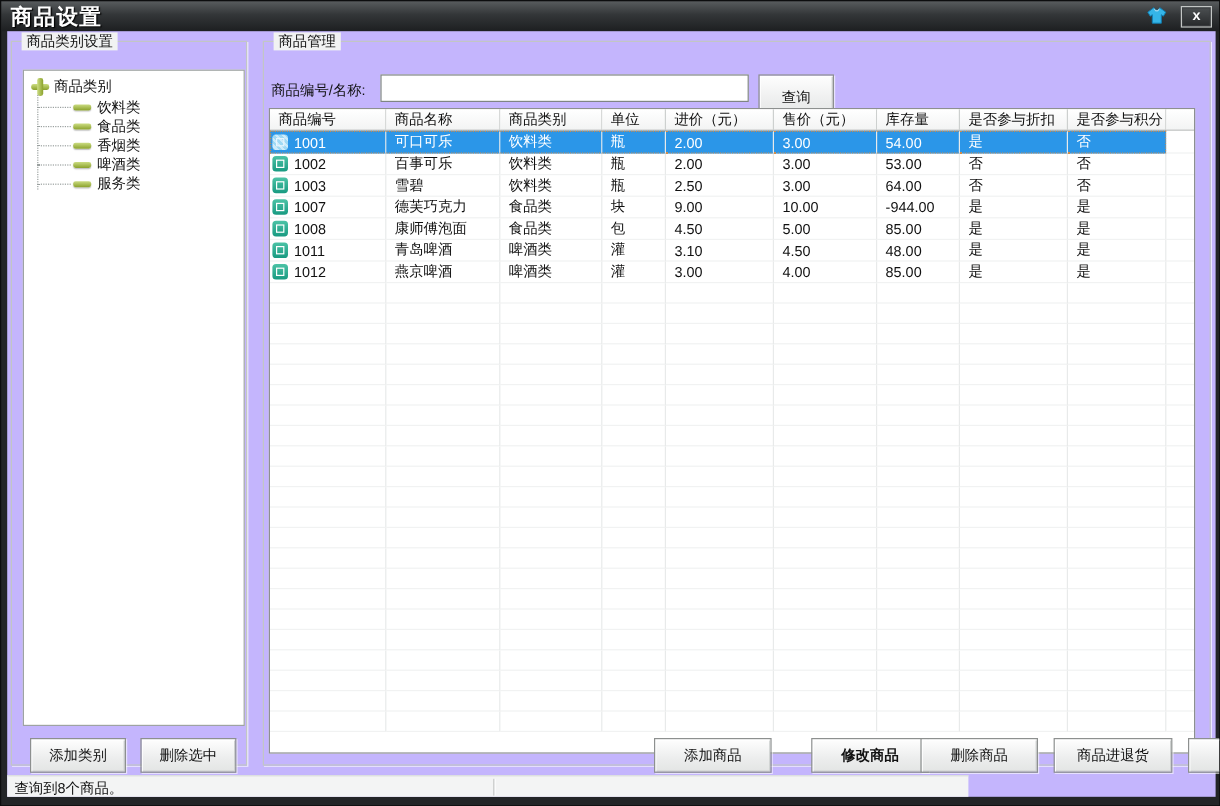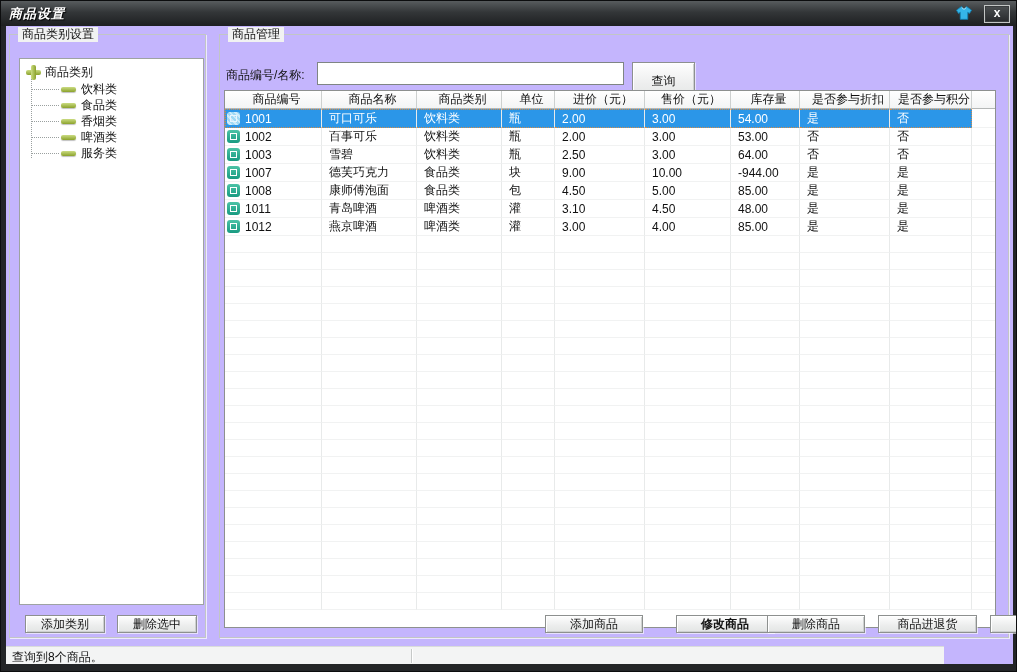--- a/index.html
+++ b/index.html
@@ -4,22 +4,22 @@
 <style>
   html,body{margin:0;padding:0;background:#555;}
   *{box-sizing:border-box;font-family:"Liberation Sans","DejaVu Sans",sans-serif;}
 
   .window{position:relative;width:1017px;height:672px;background:#232527;overflow:hidden;
           border:1px solid #0c0d0e;}
   
   .titlebar{position:absolute;left:0;top:0;width:100%;height:25px;
             background:linear-gradient(#585c5e 0%,#333638 45%,#1d1f21 100%);
             display:flex;align-items:center;}
-  .title-text{color:#fff;font-size:13px;font-weight:bold;padding-left:8px;
-              text-shadow:1px 1px 1px #000;letter-spacing:1px;font-style:italic;}
+  .title-text{color:#fff;font-size:18px;font-weight:bold;padding-left:8px;
+              text-shadow:1px 1px 1px #000;letter-spacing:1px;}
   .title-controls{position:absolute;right:6px;top:0;height:25px;display:flex;align-items:center;gap:10px;}
   .tshirt-icon{width:20px;height:17px;display:block;}
   .close-btn{width:26px;height:18px;background:linear-gradient(#4c5052,#27292b);
              border:1px solid #c3c6c5;box-shadow:inset 0 0 0 1px #3a3d3f;
              color:#fff;font-size:12px;font-weight:bold;display:flex;align-items:center;
              justify-content:center;cursor:pointer;line-height:1;padding-bottom:2px;}
   
   .client{position:absolute;left:5px;top:25px;width:1007px;height:638px;background:#c4b5fd;}
 
   .groupbox{position:absolute;border:1px solid #c2c6c5;box-shadow:1px 1px 0 rgba(255,255,255,.7);}
@@ -41,57 +41,57 @@
   .tree-root .tree-label{margin-left:4px;}
   .tree-children{position:relative;}
   .tree-vline{position:absolute;left:5px;top:-2px;height:79px;border-left:1px dotted #9aa09f;}
   .tree-item{display:flex;align-items:center;height:16px;cursor:pointer;}
   .h-dots{width:28px;margin-left:5px;border-top:1px dotted #9aa09f;height:0;}
   .dash-icon{width:15px;height:5px;margin-left:2px;border-radius:2px;
              background:linear-gradient(#cbdc82,var(--tree-icon));box-shadow:0 1px 1px rgba(0,0,0,.25);}
   .tree-item .tree-label{margin-left:5px;}
 
   
-  .btn{position:absolute;height:18px;background:linear-gradient(#fefefe,#eceded 60%,#e3e5e4);
+  .btn{position:absolute;height:29px;background:linear-gradient(#fefefe,#eceded 60%,#e3e5e4);
        border:1px solid #8d908f;box-shadow:inset 1px 1px 0 #fff,inset -1px -1px 0 #cdd0cf,1px 1px 0 rgba(255,255,255,.6);
        font-size:12px;color:#111;display:flex;align-items:center;justify-content:center;cursor:pointer;}
   .btn-add-cat{left:15px;top:580px;width:80px;}
   .btn-del-cat{left:107px;top:580px;width:80px;}
 
   
   .search-label{position:absolute;left:6px;top:32px;font-size:12px;color:#111;}
   .search-input{position:absolute;left:97px;top:27px;width:307px;height:23px;border:1px solid #7f8584;
                 background:#fff;font-size:12px;padding:0 4px;outline:none;}
   .btn-query{left:412px;top:27px;width:63px;height:39px;}
 
   
   .tablebox{position:absolute;left:4px;top:55px;width:772px;height:538px;background:#fff;
             border:1px solid #8d908f;overflow:hidden;}
   table{border-collapse:separate;border-spacing:0;table-layout:fixed;width:771px;}
   col.c0{width:97px}col.c1{width:95px}col.c2{width:85px}col.c3{width:53px}col.c4{width:90px}
   col.c5{width:86px}col.c6{width:69px}col.c7{width:90px}col.c8{width:82px}col.c9{width:24px}
   th{height:18px;background:linear-gradient(#ffffff,#f3f4f4);border-right:1px solid #cdd0cf;
      border-bottom:1px solid #b4b7b6;font-size:12px;font-weight:normal;color:#111;
-     text-align:center;padding:0 0 0 7px;white-space:nowrap;overflow:hidden;cursor:pointer;}
+     text-align:left;padding:0 0 0 7px;white-space:nowrap;overflow:hidden;cursor:pointer;}
   th:last-child{padding:0;}
   td{height:17px;border-right:1px solid #e8eaea;border-bottom:1px solid #f1f2f2;
      font-size:12px;color:#111;padding:0 0 0 7px;white-space:nowrap;overflow:hidden;}
   td.cell-id{padding-left:2px;}
   .prod-icon{display:inline-block;width:13px;height:13px;border-radius:3px;vertical-align:-2px;
              background:linear-gradient(#4cc3a6,var(--row-icon));position:relative;margin-right:5px;}
   .prod-icon::after{content:"";position:absolute;left:3px;top:3px;right:3px;bottom:3px;border:1px solid #fff;}
   tr.selected td{background:var(--selection);color:#fff;
                  border-top:1px dotted #d08c4a;border-bottom:1px dotted #d08c4a;}
   tr.selected td:first-child{border-left:1px dotted #d08c4a;padding-left:1px;}
   tr.selected td.sel-end{border-right:1px dotted #d08c4a;}
   tr.selected td.no-sel{background:#fff;border-top:1px solid transparent;border-bottom:1px solid #f1f2f2;}
   tr.selected .prod-icon{background:repeating-linear-gradient(45deg,#9fd9f4 0 2px,#cdebfa 2px 4px);}
   tr.selected .prod-icon::after{border-color:#e8f6fd;}
   
-  .statusbar{position:absolute;left:0;top:620px;width:938px;height:18px;background:#f3f4f4;
+  .statusbar{position:absolute;left:0;top:620px;width:801px;height:18px;background:#f3f4f4;
              border-top:1px solid #d9dcdb;}
   .status-text{position:absolute;left:6px;top:2px;font-size:12px;color:#111;}
   .status-div{position:absolute;left:405px;top:2px;height:14px;border-left:1px solid #c6c9c8;
               box-shadow:1px 0 0 #fff;}
 </style>
 </head>
 <body>
 
 <div class="window">
 

